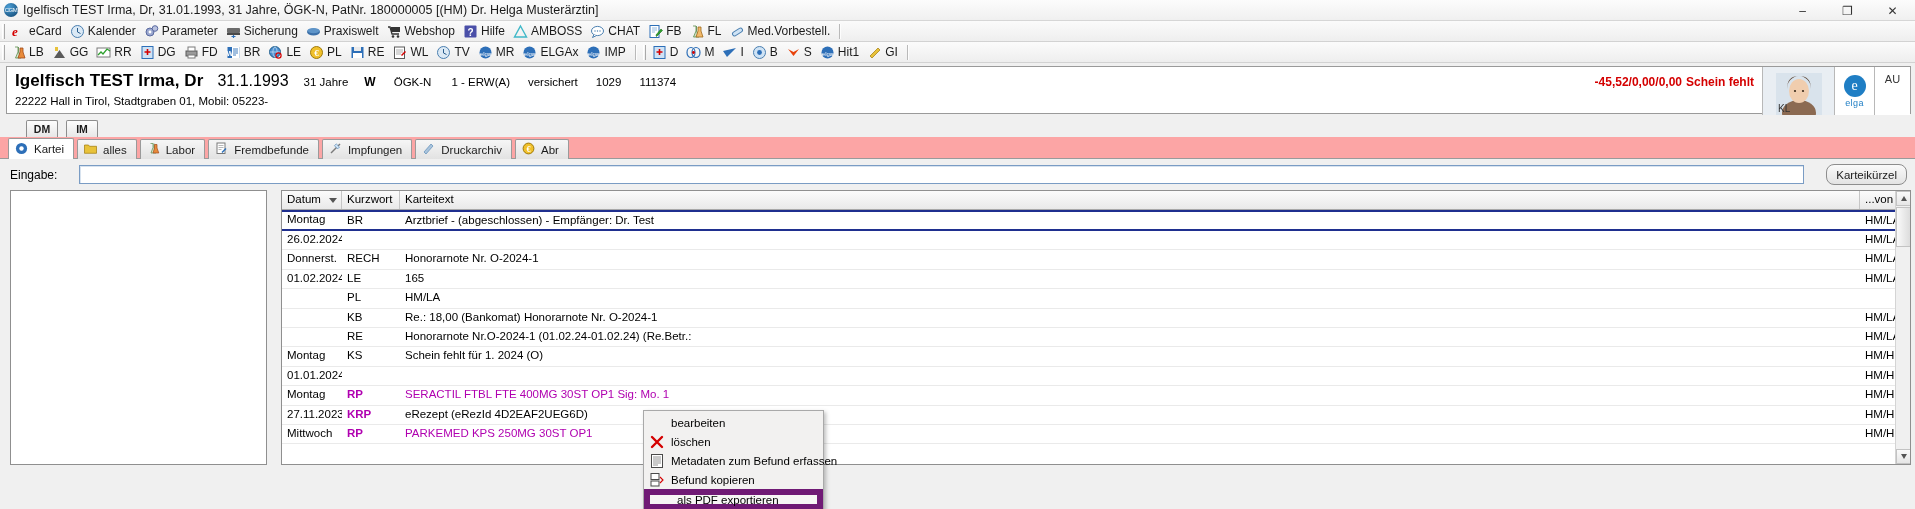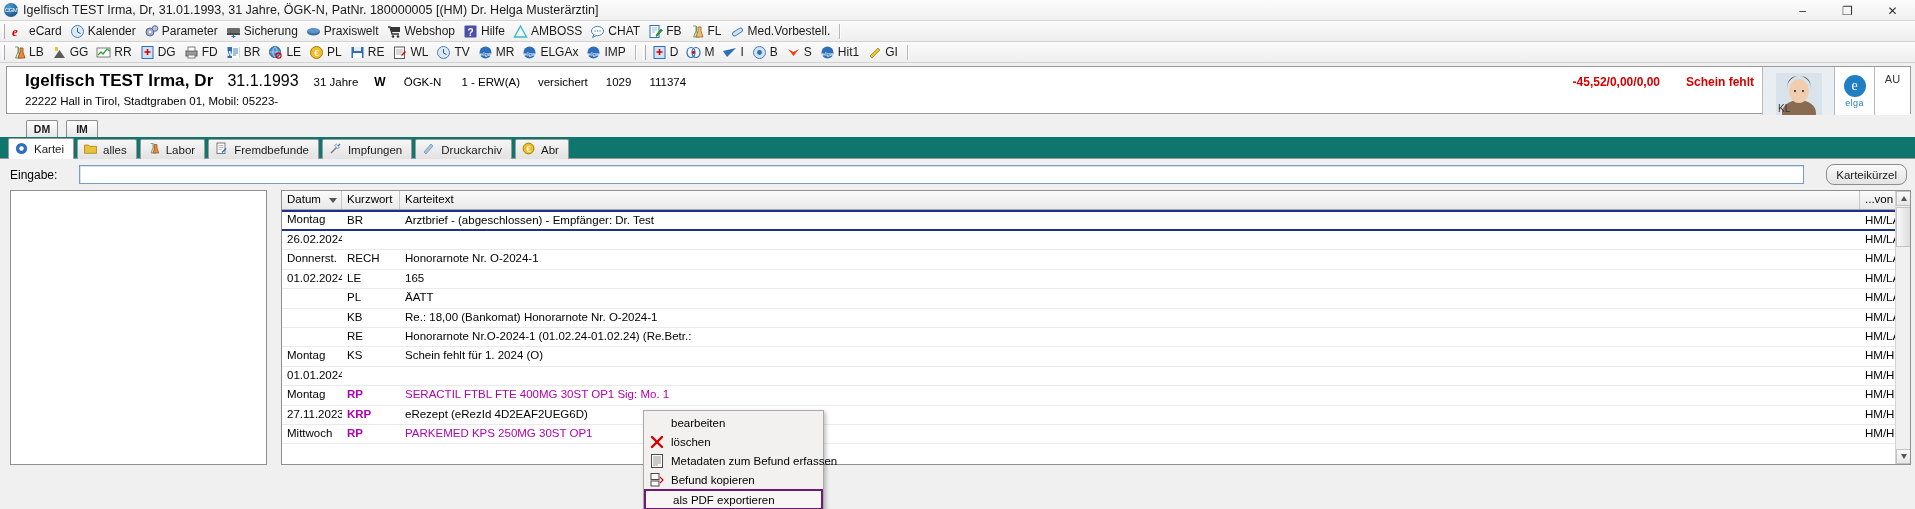--- a/index.html
+++ b/index.html
@@ -64,36 +64,36 @@
   }
 
   
   .patient-wrap{
     margin:3px 4px 0 6px;
     border:1px solid #9a9a9a;
     background:#fff;
     height:48px;
     display:flex; align-items:stretch; position:relative;
   }
-  .patient-left{ flex:1 1 auto; padding:4px 0 0 18px; position:relative; }
+  .patient-left{ flex:1 1 auto; padding:4px 0 0 8px; position:relative; }
   .p-line1{ display:flex; align-items:baseline; gap:0; white-space:nowrap; }
   .p-name{ font-size:17px; font-weight:bold; letter-spacing:0.1px; }
   .p-dob{ font-size:16px; margin-left:14px; }
   .p-age{ font-size:11.5px; margin-left:15px; }
   .p-sex{ font-size:12px; font-weight:bold; margin-left:16px; }
   .p-ins{ font-size:11.5px; margin-left:18px; }
   .p-ewr{ font-size:11.5px; margin-left:20px; }
   .p-vers{ font-size:11.5px; margin-left:18px; }
   .p-num{ font-size:11.5px; margin-left:18px; }
   .p-line2{ font-size:11.5px; margin-top:4px; white-space:nowrap; }
 
   .patient-right{ display:flex; align-items:flex-start; }
   .p-amount{
     color:#d40000; font-size:12px; font-weight:bold; white-space:nowrap;
-    margin-top:8px; margin-right:26px;
+    margin-top:8px; margin-right:4px;
   }
   .p-schein{
     color:#d40000; font-size:12px; font-weight:bold; white-space:nowrap;
     margin-top:8px; margin-right:8px;
   }
   .p-photo-box{
     width:72px;height:48px; border-left:1px solid #b8b8b8;
     background:#e9eef3; position:relative; overflow:hidden; flex:0 0 auto;
   }
   .p-kl{ position:absolute; left:2px; bottom:1px; font-size:10px; color:#333; z-index:3;margin-left:13px;}
@@ -124,21 +124,21 @@
     font-size:10.5px; font-weight:bold; color:#1b1b1b;
     display:flex;align-items:center;justify-content:center;
     border-radius:2px 2px 0 0;
   }
 
   
   .tabs-row{
     margin:0; height:22px;
     border-bottom:1px solid #9a9a9a;
     display:flex; align-items:flex-end; padding-left:8px;
-    background:#0f766e;
+    background:#fca5a5;
   }
   .tab{
     display:inline-flex; align-items:center; gap:4px;
     height:20px; padding:0 9px 0 6px;
     border:1px solid #9a9a9a; border-bottom:none;
     background:linear-gradient(#f6f6f6,#e2e2e2);
     font-size:11.5px; color:#1b1b1b;
     margin-right:3px; border-radius:2px 2px 0 0;
     position:relative; top:1px;
   }
@@ -230,21 +230,21 @@
     padding:2px 0 0 0;
     z-index:50;
   }
   .cm-item{
     display:flex; align-items:center; height:19px;
     padding:0 6px 0 5px; white-space:nowrap; position:relative;
   }
   .cm-ic{ width:16px;height:16px;margin-right:6px;flex:0 0 auto; display:inline-block;}
   .cm-lbl{ flex:1 1 auto; }
   .cm-item.highlight{
-    border:2px solid #701a75; background:#f7f6f5; height:21px;
+    border:6px solid #701a75; background:#f7f6f5; height:21px;
   }
 
   
   .vscroll{
     position:absolute; right:0; top:0; width:15px; bottom:0;
     background:#f0f0f0; border-left:1px solid #d4d4d4;
   }
   .vs-up,.vs-dn{
     width:15px;height:15px;background:linear-gradient(#fafafa,#e6e6e6);
     border:1px solid #c3c3c3; display:flex;align-items:center;justify-content:center;
@@ -762,21 +762,20 @@
       <div class="kt-row">
         <div class="c-datum">01.02.2024</div>
         <div class="c-kurz"><span class="kw">LE</span></div>
         <div class="c-text">165</div>
         <div class="c-von">HM/LA</div>
       </div>
 
       <div class="kt-row">
         <div class="c-datum"></div>
         <div class="c-kurz"><span class="kw">PL</span></div>
-        <div class="c-text">ÄATT</div>
         <div class="c-von">HM/LA</div>
       </div>
 
       <div class="kt-row">
         <div class="c-datum"></div>
         <div class="c-kurz"><span class="kw">KB</span></div>
         <div class="c-text">Re.: 18,00 (Bankomat) Honorarnote Nr. O-2024-1</div>
         <div class="c-von">HM/LA</div>
       </div>
 

